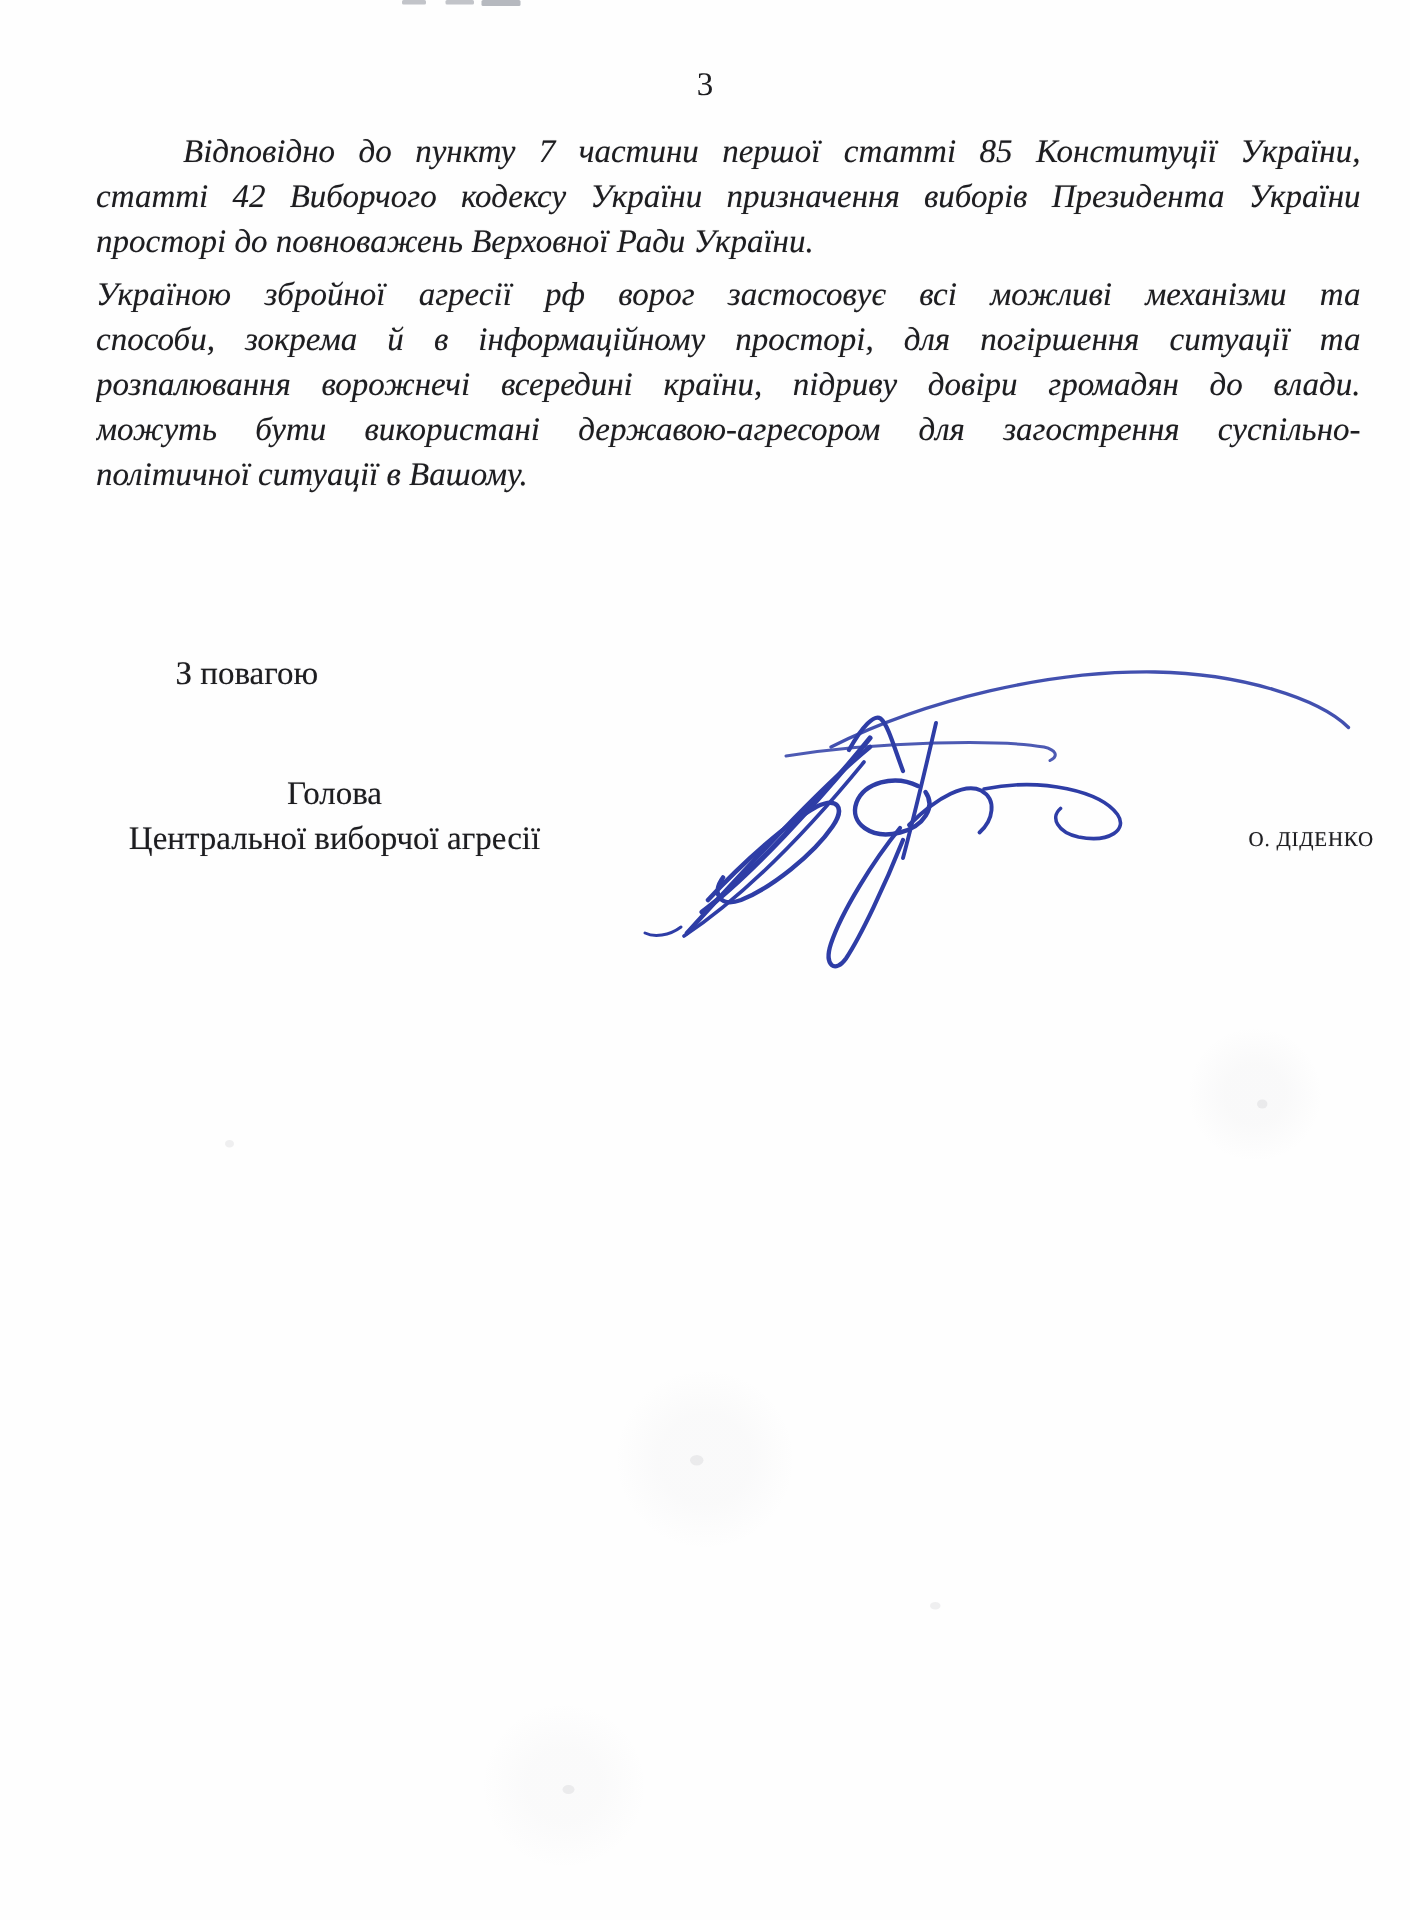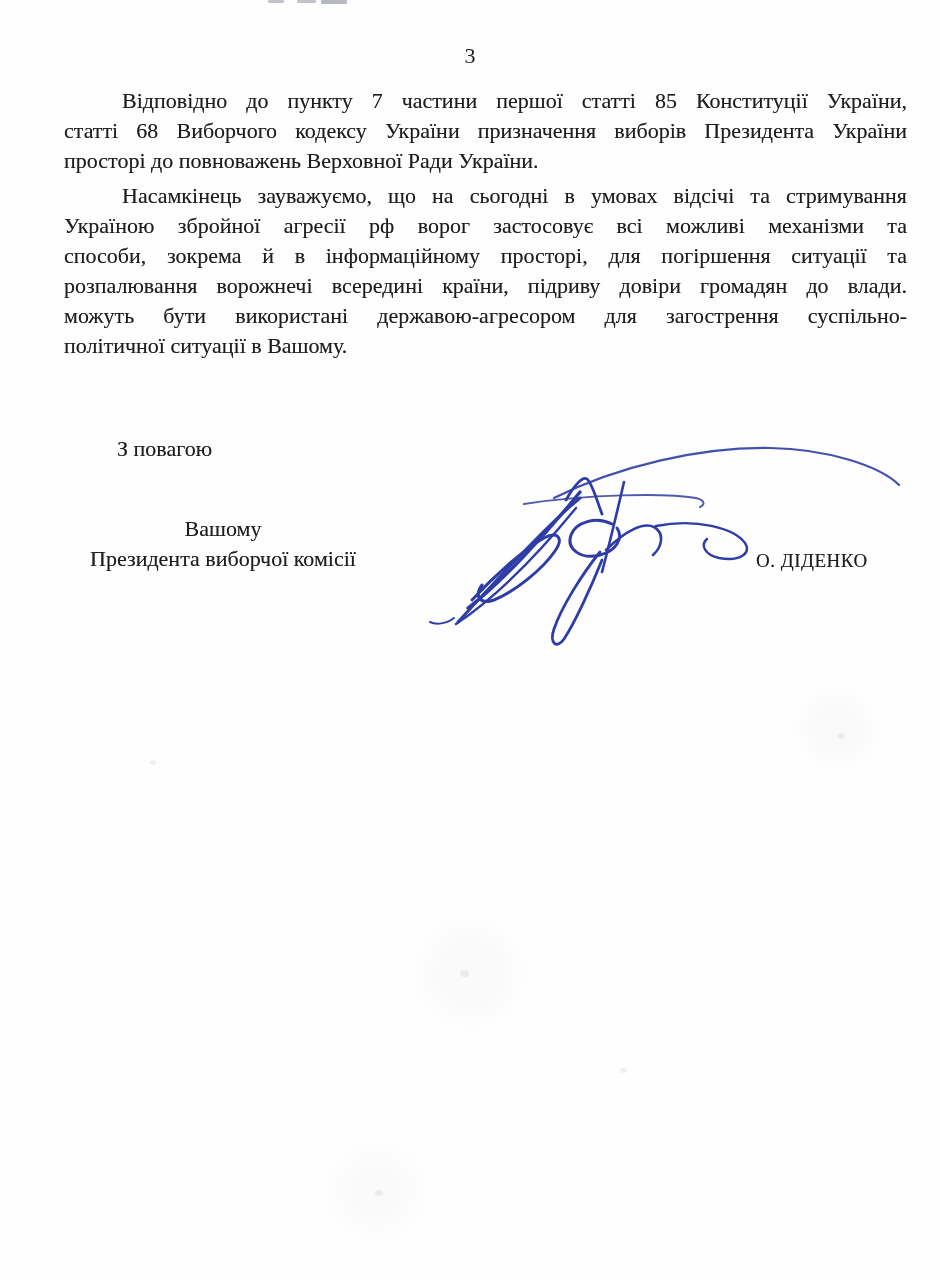--- a/index.html
+++ b/index.html
@@ -36,20 +36,21 @@
     font-size: 22px;
     line-height: 28px;
   }
   .body-text {
     position: absolute;
     left: 64px;
     top: 86px;
     width: 843px;
     font-size: 22px;
     text-shadow: 0 0 0.5px rgba(20,20,25,0.45);
+    font-style: italic;
   }
   .para + .para { margin-top: 5px; }
   .docline {
     height: 30px;
     line-height: 30px;
     white-space: nowrap;
     text-align: justify;
     text-align-last: justify;
     overflow: hidden;
   }
@@ -75,24 +76,25 @@
     text-align: center;
     font-size: 22px;
     line-height: 30px;
     text-shadow: 0 0 0.5px rgba(20,20,25,0.45);
   }
   .signer-name {
     position: absolute;
     left: 756px;
     top: 547px;
     width: 160px;
-    font-size: 19px;
+    font-size: 14px;
     line-height: 28px;
     letter-spacing: 0.5px;
     text-shadow: 0 0 0.5px rgba(20,20,25,0.45);
+    text-align: right;
   }
   .signature {
     position: absolute;
     left: 428px;
     top: 432px;
     width: 480px;
     height: 230px;
   }
   .topmark {
     position: absolute;
@@ -118,38 +120,37 @@
 
   <div class="topmark tm1"></div>
   <div class="topmark tm2"></div>
   <div class="topmark tm3"></div>
 
   <div class="page-number">3</div>
 
   <div class="body-text">
     <div class="para">
       <div class="docline indent">Відповідно до пункту 7 частини першої статті 85 Конституції України,</div>
-      <div class="docline">статті 68 Виборчого кодексу України призначення виборів Президента України</div>
+      <div class="docline">статті 42 Виборчого кодексу України призначення виборів Президента України</div>
       <div class="docline last">просторі до повноважень Верховної Ради України.</div>
     </div>
     <div class="para">
-      <div class="docline indent">Насамкінець зауважуємо, що на сьогодні в умовах відсічі та стримування</div>
       <div class="docline">Україною збройної агресії рф ворог застосовує всі можливі механізми та</div>
       <div class="docline">способи, зокрема й в інформаційному просторі, для погіршення ситуації та</div>
       <div class="docline">розпалювання ворожнечі всередині країни, підриву довіри громадян до влади.</div>
       <div class="docline">можуть бути використані державою-агресором для загострення суспільно-</div>
       <div class="docline last">політичної ситуації в Вашому.</div>
     </div>
   </div>
 
   <div class="salutation">З повагою</div>
 
   <div class="signer-title">
-    <div>Вашому</div>
-    <div>Президента виборчої комісії</div>
+    <div>Голова</div>
+    <div>Центральної виборчої агресії</div>
   </div>
 
   <svg class="signature" viewBox="0 0 480 230" xmlns="http://www.w3.org/2000/svg">
     <g fill="none" stroke="#2e3da6" stroke-linecap="round" stroke-linejoin="round">
 
       <path d="M 126,66 C 190,34 272,15 342,16 C 400,17 452,34 471,53" stroke-width="2.2" opacity="0.9"></path>
 
       <path d="M 96,72 C 160,62 238,61 268,66 C 276,68 278,72 272,75" stroke-width="2" opacity="0.85"></path>
 
       <path d="M 138,68 C 147,52 155,44 159,47 C 164,51 168,66 174,82" stroke-width="2.8"></path>

